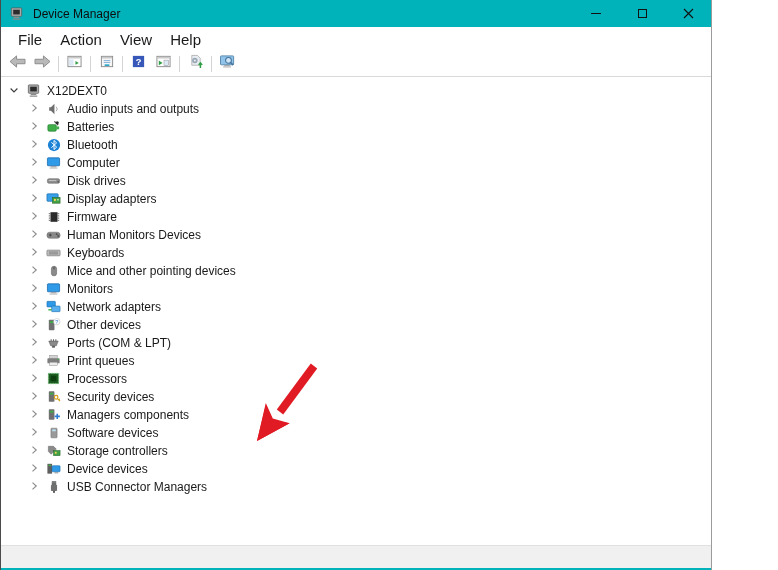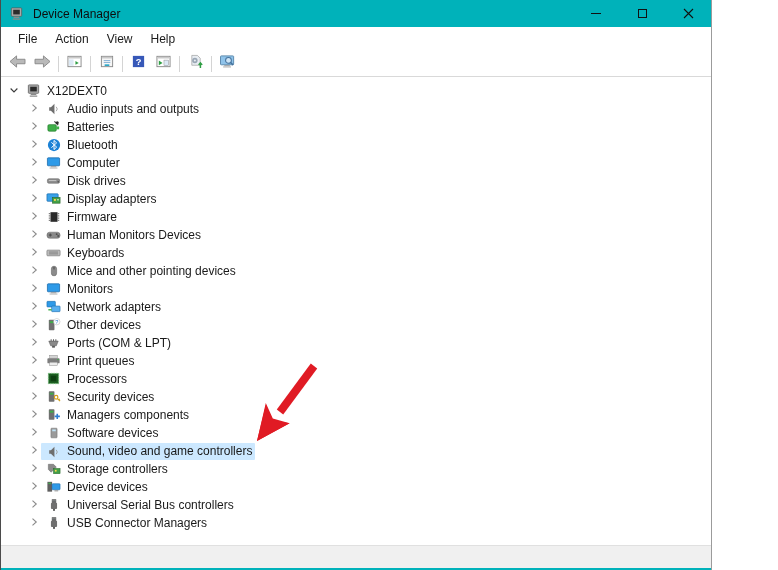--- a/index.html
+++ b/index.html
@@ -8,21 +8,21 @@
     border-left:1px solid #4b4b4b;border-right:1px solid #9b9b9b;position:relative;background:#fff;overflow:hidden;}
   
   .titlebar{height:27px;flex:0 0 27px;display:flex;align-items:center;background:#00b2ba;}
   .title-icon{margin-left:8px;width:16px;height:16px;display:flex;align-items:center;}
   .title-text{margin-left:8px;font-size:12px;color:#0d0d0d;}
   .win-controls{margin-left:auto;display:flex;height:100%;}
   .win-btn{width:46px;height:100%;display:flex;align-items:center;justify-content:center;cursor:default;}
   .glyph-min{width:10px;height:1px;background:#111;}
   .glyph-max{width:9px;height:9px;border:1px solid #111;box-sizing:border-box;background:transparent;}
   
-  .menubar{height:24px;flex:0 0 24px;display:flex;align-items:center;background:#fff;padding-left:8px;font-size:12px;color:#1a1a1a;}
+  .menubar{height:24px;flex:0 0 24px;display:flex;align-items:center;background:#fff;padding-left:8px;font-size:15px;color:#1a1a1a;}
   .menu-item{padding:3px 9px;}
   
   .toolbar{height:25px;flex:0 0 25px;display:flex;align-items:center;background:#fff;border-bottom:1px solid #d9d9d9;padding-left:4px;}
   .tb-btn{width:25px;height:22px;display:flex;align-items:center;justify-content:center;}
   .tb-sep{width:1px;height:16px;background:#d4d4d4;margin:0 3px;}
   
   .tree{flex:1 1 auto;background:#fff;padding-top:6px;position:relative;overflow:hidden;}
   .tree-row{height:18px;display:flex;align-items:flex-start;font-size:12px;color:#191919;white-space:nowrap;}
   .chev{width:14px;height:14px;display:flex;align-items:center;justify-content:center;flex:0 0 14px;}
   .row-root .chev{margin-left:6px;}
@@ -439,36 +439,20 @@
           </svg>
         </span>
         <span class="row-label">Software devices</span>
       </div>
       <div class="tree-row row-child">
         <span class="chev">
           <svg width="12" height="12" viewBox="0 0 16 16">
             <path d="M6 3.5 L11 8 L6 12.5" fill="none" stroke="#8a8a8a" stroke-width="1.5"></path>
           </svg>
         </span>
-        <span class="sel-wrap" style="background: rgb(204, 232, 255);">
-          <span class="row-icon">
-            <svg width="14" height="14" viewBox="0 0 16 16">
-              <path d="M8.5 2 L4.5 6 H2.5 V10 H4.5 L8.5 14 Z" fill="#6e6e6e"></path>
-              <path d="M10.5 5.5 q2.5 2.5 0 5" stroke="#9a9a9a" stroke-width="1" fill="none"></path>
-            </svg>
-          </span>
-          <span class="row-label">Sound, video and game controllers</span>
-        </span>
-      </div>
-      <div class="tree-row row-child">
-        <span class="chev">
-          <svg width="12" height="12" viewBox="0 0 16 16">
-            <path d="M6 3.5 L11 8 L6 12.5" fill="none" stroke="#8a8a8a" stroke-width="1.5"></path>
-          </svg>
-        </span>
         <span class="row-icon">
           <svg width="15" height="15" viewBox="0 0 16 16">
             <path d="M2.5 3.5 h5.5 l3 3 -5.5 5.5 -3-3 Z" fill="#8a8a8a" stroke="#5c5c5c" stroke-width="0.5"></path>
             <rect x="8" y="8" width="7" height="5.5" fill="#43a047" stroke="#2c6b2f" stroke-width="0.6"></rect>
             <rect x="9.5" y="9.5" width="1.8" height="1.8" fill="#ffd54f"></rect>
           </svg>
         </span>
         <span class="row-label">Storage controllers</span>
       </div>
       <div class="tree-row row-child">
@@ -479,37 +463,20 @@
         </span>
         <span class="row-icon">
           <svg width="15" height="15" viewBox="0 0 16 16">
             <rect x="1.5" y="3" width="5" height="10.5" fill="#5f5f5f"></rect>
             <rect x="2.5" y="4" width="3" height="1.3" fill="#3fae49"></rect>
             <rect x="6.5" y="5" width="8.5" height="6.5" rx="0.8" fill="#2e9ae8" stroke="#1767a8" stroke-width="0.6"></rect>
             <rect x="9" y="12" width="4" height="1.2" fill="#999"></rect>
           </svg>
         </span>
         <span class="row-label">Device devices</span>
-      </div>
-      <div class="tree-row row-child">
-        <span class="chev">
-          <svg width="12" height="12" viewBox="0 0 16 16">
-            <path d="M6 3.5 L11 8 L6 12.5" fill="none" stroke="#8a8a8a" stroke-width="1.5"></path>
-          </svg>
-        </span>
-        <span class="row-icon">
-          <svg width="14" height="14" viewBox="0 0 16 16">
-            <rect x="5.5" y="1.5" width="5" height="4" fill="#4a4a4a"></rect>
-            <rect x="6.3" y="2.6" width="1.1" height="1.4" fill="#cfd8dc"></rect>
-            <rect x="8.6" y="2.6" width="1.1" height="1.4" fill="#cfd8dc"></rect>
-            <rect x="4.5" y="5.5" width="7" height="7" rx="1" fill="#707070"></rect>
-            <rect x="7" y="12.5" width="2" height="2.2" fill="#4a4a4a"></rect>
-          </svg>
-        </span>
-        <span class="row-label">Universal Serial Bus controllers</span>
       </div>
       <div class="tree-row row-child">
         <span class="chev">
           <svg width="12" height="12" viewBox="0 0 16 16">
             <path d="M6 3.5 L11 8 L6 12.5" fill="none" stroke="#8a8a8a" stroke-width="1.5"></path>
           </svg>
         </span>
         <span class="row-icon">
           <svg width="14" height="14" viewBox="0 0 16 16">
             <rect x="5.5" y="1.5" width="5" height="4" fill="#4a4a4a"></rect>

